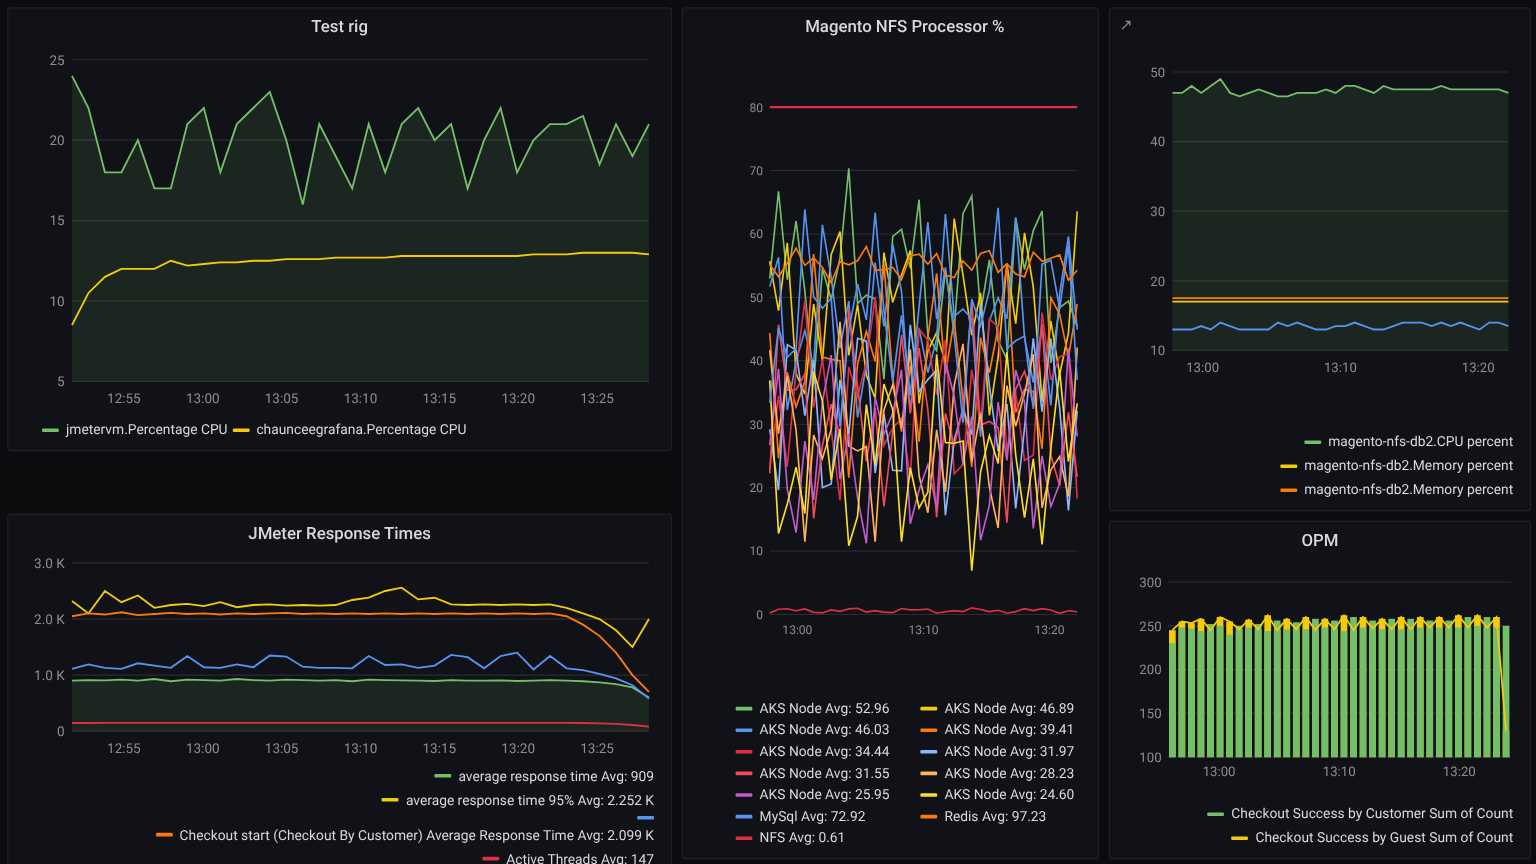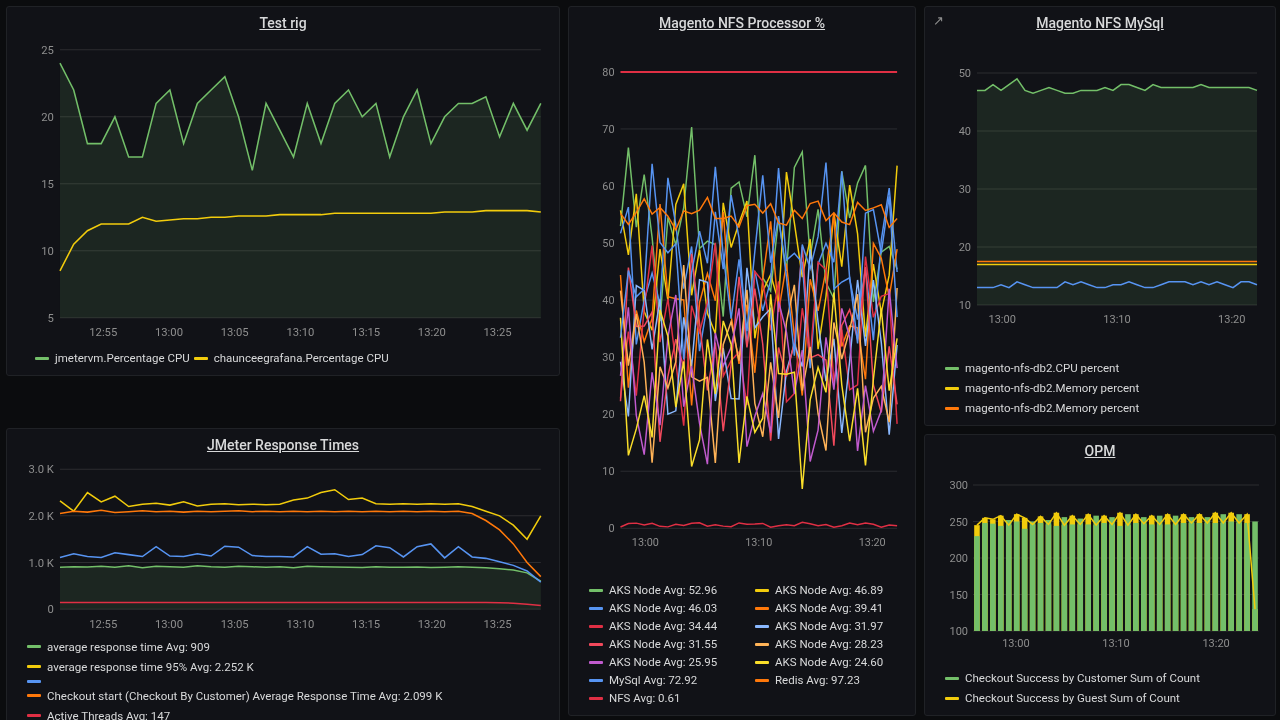--- a/index.html
+++ b/index.html
@@ -24,21 +24,20 @@
     display: flex;
     flex-direction: column;
     position: relative;
   }
   .panel-title {
     color: #d8d9da;
     font-size: 14px;
     font-weight: 500;
     text-align: center;
     padding: 8px 0 2px 0;
-    text-decoration: underline;
   }
   .chart-area {
     flex: 1;
     padding: 8px 10px 4px 10px;
     position: relative;
     overflow: hidden;
   }
   svg { width: 100%; height: 100%; display: block; }
   .axis-text { fill: #8e8e8e; font-size: 11px; }
   .grid-line { stroke: #2c2d31; stroke-width: 1; }
@@ -51,23 +50,23 @@
     color: #d8d9da;
   }
   .legend-item { display: flex; align-items: center; gap: 6px; white-space: nowrap; }
   .legend-swatch { width: 14px; height: 3px; border-radius: 1px; flex-shrink: 0; }
   .col1 { display: flex; flex-direction: column; gap: 8px; grid-row: 1 / span 2; }
   .col1 .panel:first-child { flex: 0 0 370px; }
   .col1 .panel:last-child  { flex: 1; margin-top: 44px; }
   .col3 { display: flex; flex-direction: column; gap: 8px; grid-row: 1 / span 2; }
   .col3 .panel:first-child { flex: 0 0 420px; }
   .col3 .panel:last-child  { flex: 1; }
-  .tall { grid-row: 1 / span 2; }
+  .tall { grid-row: 1 / span 2; padding-left: 24px; }
   .ext-icon { position:absolute; top:6px; left:8px; color:#8e8e8e; font-size:13px; }
-  .legend.narrow { flex-direction: column; gap: 6px; padding-left: 20px; }
+  .legend.narrow { flex-direction: column; gap: 6px; padding-left: 20px; align-items: flex-end; }
   .legend.two-col { display:grid; grid-template-columns: 1fr 1fr; gap:4px 16px; padding-left:20px; padding-right:10px; }
 </style>
 </head>
 <body>
 
 <div class="col1">
   <div class="panel">
     <div class="panel-title">Test rig</div>
     <div class="chart-area">
       <svg id="svg-testrig" viewBox="0 0 520 290">
@@ -249,21 +248,20 @@
       <div class="legend-item">
         <span class="legend-swatch" style="background: rgb(224, 47, 68);"></span>
         <span>NFS  Avg: 0.61</span>
       </div>
     </div>
 </div>
 
 <div class="col3">
   <div class="panel">
     <span class="ext-icon">↗</span>
-    <div class="panel-title">Magento NFS MySql</div>
     <div class="chart-area">
       <svg id="svg-mysql" viewBox="0 0 330 260">
           <line class="grid-line" x1="42" x2="322" y1="238" y2="238"></line>
           <text class="axis-text" x="36" y="242" text-anchor="end">10</text>
           <line class="grid-line" x1="42" x2="322" y1="180" y2="180"></line>
           <text class="axis-text" x="36" y="184" text-anchor="end">20</text>
           <line class="grid-line" x1="42" x2="322" y1="122" y2="122"></line>
           <text class="axis-text" x="36" y="126" text-anchor="end">30</text>
           <line class="grid-line" x1="42" x2="322" y1="64" y2="64"></line>
           <text class="axis-text" x="36" y="68" text-anchor="end">40</text>

